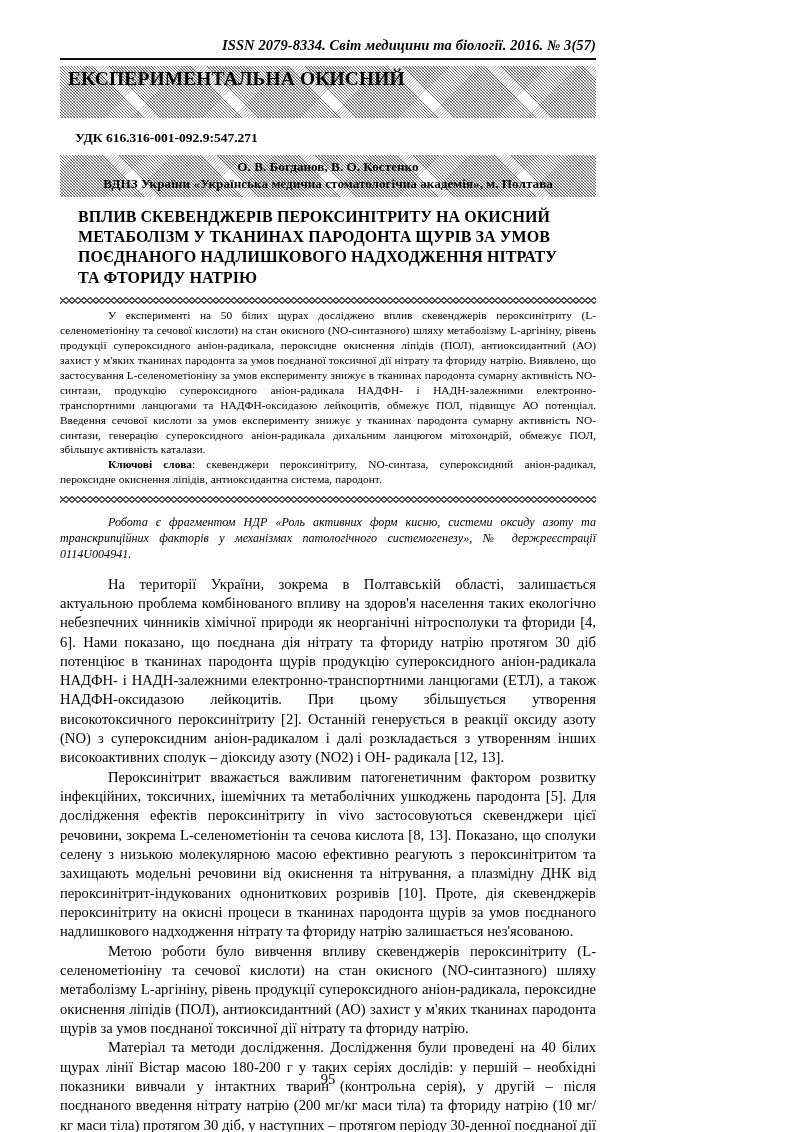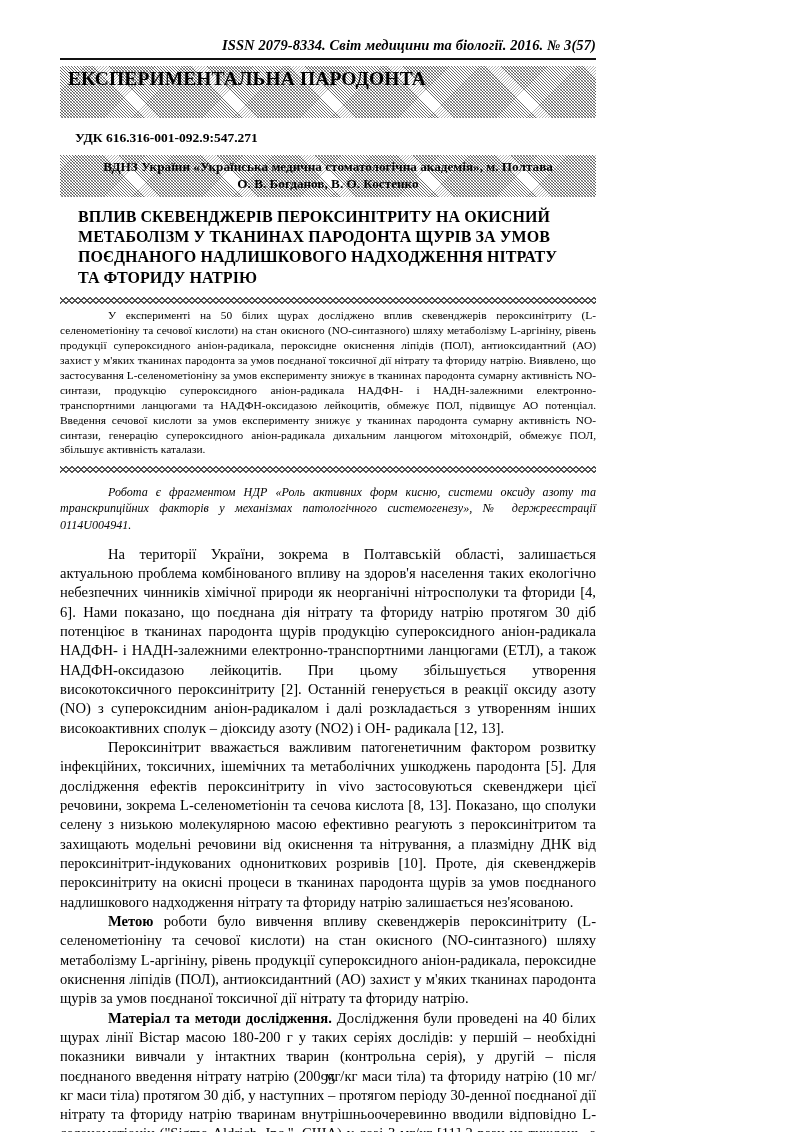--- a/index.html
+++ b/index.html
@@ -136,21 +136,21 @@
   }
 
   
   .body-p {
     font-size: 14.6px;
     line-height: 1.325;
     text-align: justify;
     text-indent: 48px;
     margin: 0;
   }
-  .body-p b { font-weight: bold; }
+  .body-p b { font-weight: normal; }
   .first-body { margin-top: 12px; }
 
   .tail-p {
     font-size: 14.6px;
     line-height: 1.44;
     text-align: justify;
     text-indent: 0;
     margin: 9px 0 0 0;
   }
 
@@ -168,36 +168,37 @@
 </style>
 </head>
 <body>
 
 <div class="page">
 
   <div class="runhead">ISSN 2079-8334. Світ медицини та біології. 2016. № 3(57)</div>
   <div class="runhead-rule"></div>
 
   <div class="section-head hatch">
-    <div class="ua">ЕКСПЕРИМЕНТАЛЬНА ПАРОДОНТА</div>
+    <div class="ua">ЕКСПЕРИМЕНТАЛЬНА ОКИСНИЙ</div>
   </div>
 
   <div class="udc">УДК 616.316-001-092.9:547.271</div>
 
   <div class="author-bar hatch">
+    <div>О. В. Богданов, В. О. Костенко</div>
     <div>ВДНЗ України «Українська медична стоматологічна академія», м. Полтава</div>
-    <div>О. В. Богданов, В. О. Костенко</div>
   </div>
 
   <div class="title">ВПЛИВ СКЕВЕНДЖЕРІВ ПЕРОКСИНІТРИТУ НА ОКИСНИЙ МЕТАБОЛІЗМ У ТКАНИНАХ ПАРОДОНТА ЩУРІВ ЗА УМОВ ПОЄДНАНОГО НАДЛИШКОВОГО НАДХОДЖЕННЯ НІТРАТУ ТА ФТОРИДУ НАТРІЮ</div>
 
   <div class="zigzag"></div>
 
   <div class="abstract">У експерименті на 50 білих щурах досліджено вплив скевенджерів пероксинітриту (L-селенометіоніну та сечової кислоти) на стан окисного (NO-синтазного) шляху метаболізму L-аргініну, рівень продукції супероксидного аніон-радикала, пероксидне окиснення ліпідів (ПОЛ), антиоксидантний (АО) захист у м'яких тканинах пародонта за умов поєднаної токсичної дії нітрату та фториду натрію. Виявлено, що застосування L-селенометіоніну за умов експерименту знижує в тканинах пародонта сумарну активність NO-синтази, продукцію супероксидного аніон-радикала НАДФН- і НАДН-залежними електронно-транспортними ланцюгами та НАДФН-оксидазою лейкоцитів, обмежує ПОЛ, підвищує АО потенціал. Введення сечової кислоти за умов експерименту знижує у тканинах пародонта сумарну активність NO-синтази, генерацію супероксидного аніон-радикала дихальним ланцюгом мітохондрій, обмежує ПОЛ, збільшує активність каталази.</div>
 
+  <p class="keywords"><b>Ключові слова</b><span>: скевенджери пероксинітриту, NO-синтаза, супероксидний аніон-радикал, пероксидне окиснення ліпідів, антиоксидантна система, пародонт.</span></p>
 
   <div class="zigzag"></div>
 
   <div class="ndr">Робота є фрагментом НДР «Роль активних форм кисню, системи оксиду азоту та транскрипційних факторів у механізмах патологічного системогенезу», № держреєстрації 0114U004941.</div>
 
   <p class="body-p first-body">На території України, зокрема в Полтавській області, залишається актуальною проблема комбінованого впливу на здоров'я населення таких екологічно небезпечних чинників хімічної природи як неорганічні нітросполуки та фториди [4, 6]. Нами показано, що поєднана дія нітрату та фториду натрію протягом 30 діб потенціює в тканинах пародонта щурів продукцію супероксидного аніон-радикала НАДФН- і НАДН-залежними електронно-транспортними ланцюгами (ЕТЛ), а також НАДФН-оксидазою лейкоцитів. При цьому збільшується утворення високотоксичного пероксинітриту [2]. Останній генерується в реакції оксиду азоту (NO) з супероксидним аніон-радикалом і далі розкладається з утворенням інших високоактивних сполук – діоксиду азоту (NO2) і ОН- радикала [12, 13].</p>
   <p class="body-p">Пероксинітрит вважається важливим патогенетичним фактором розвитку інфекційних, токсичних, ішемічних та метаболічних ушкоджень пародонта [5]. Для дослідження ефектів пероксинітриту in vivo  застосовуються скевенджери цієї речовини, зокрема L-селенометіонін та сечова кислота [8, 13]. Показано, що сполуки селену з низькою молекулярною масою ефективно реагують з пероксинітритом та захищають модельні речовини від окиснення та нітрування, а плазмідну ДНК від пероксинітрит-індукованих однониткових розривів [10]. Проте, дія скевенджерів пероксинітриту на окисні процеси в тканинах пародонта щурів за умов поєднаного надлишкового надходження нітрату та фториду натрію залишається нез'ясованою.</p>
 
   <p class="body-p"><b>Метою</b><span> роботи було вивчення впливу скевенджерів пероксинітриту (L-селенометіоніну та сечової кислоти) на стан окисного (NO-синтазного) шляху метаболізму L-аргініну, рівень продукції супероксидного аніон-радикала, пероксидне окиснення ліпідів (ПОЛ), антиоксидантний (АО) захист у м'яких тканинах пародонта щурів за умов поєднаної токсичної дії нітрату та фториду натрію.</span></p>
 

